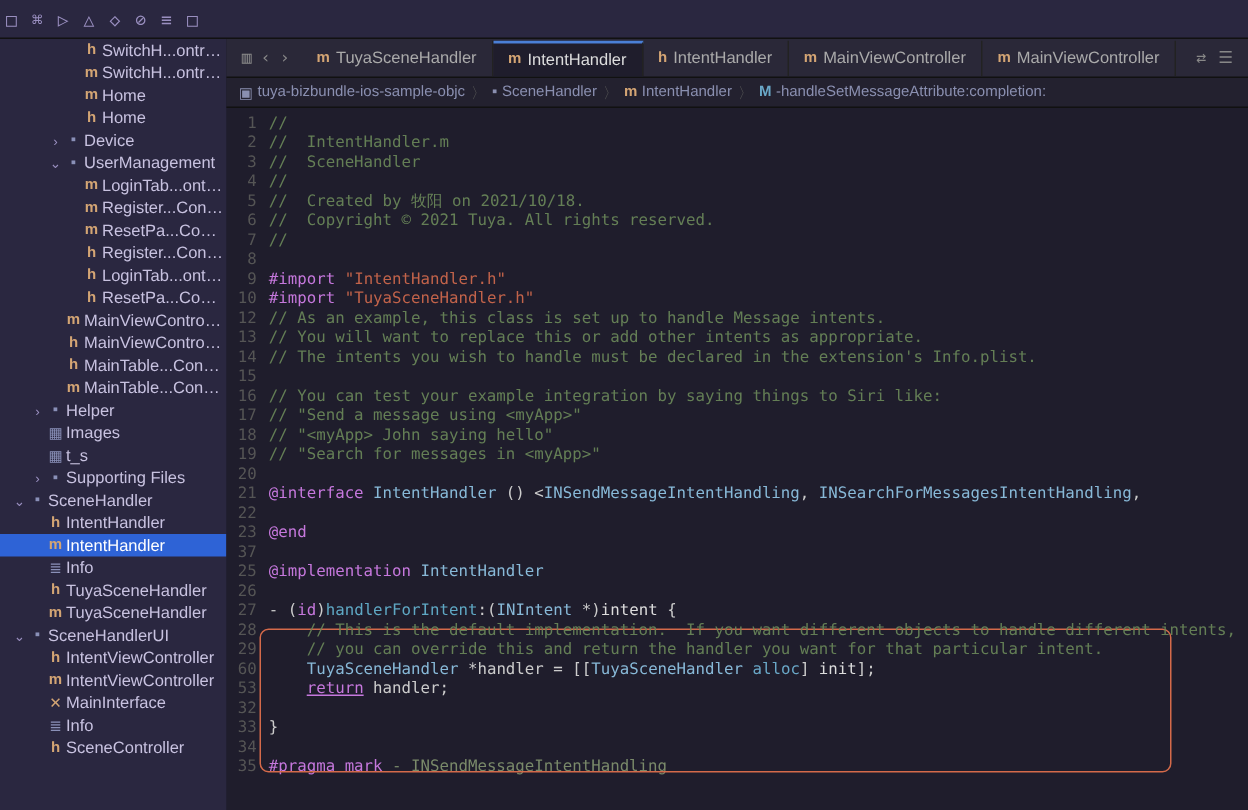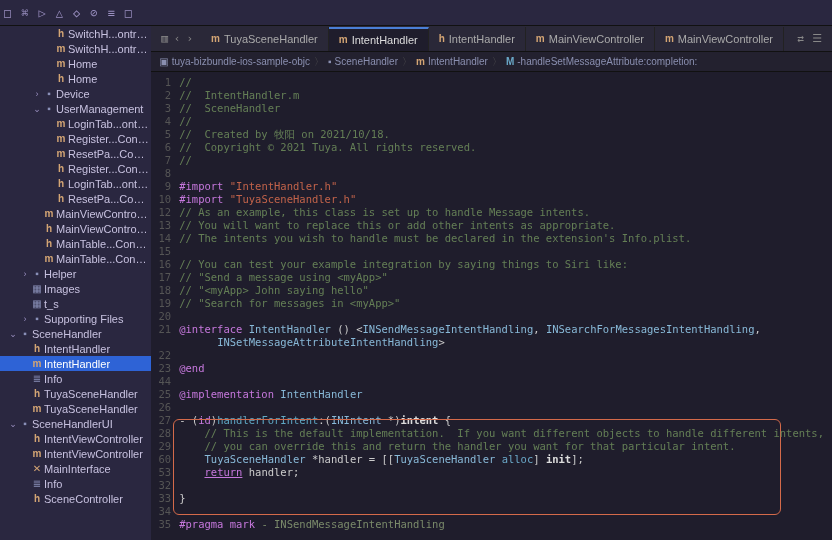--- a/index.html
+++ b/index.html
@@ -124,21 +124,21 @@
   }
   
   .c-comment { color: #6a8759; opacity:0.92; }
   .c-comment2 { color: #7a8a6a; }
   .c-key { color: #c678dd; }
   .c-str { color: #c2634a; }
   .c-type { color: #88b9d8; }
   .c-func { color: #5fa8c4; }
   .c-at { color: #c678dd; margin-top: 37px; }
   .c-pragma { color: #c678dd; }
-  .c-id { color: #ddd; font-weight: bold; }
+  .c-id { color: #ddd; }
   .c-ret { color: #c678dd; text-decoration: underline; }
   .c-alloc { color: #6aa8c8; }
 </style>
 </head>
 <body>
 
 <div class="toolbar">
   <div class="toolbar-icons" id="toolbar-icons">
       <span>□</span>
       <span>⌘</span>
@@ -478,33 +478,29 @@
         </div>
         <div class="line">
           <span class="gutter">20</span>
           <span class="code-text"></span>
         </div>
         <div class="line">
           <span class="gutter">21</span>
           <span class="code-text"><span class="c-at">@interface</span> <span class="c-type">IntentHandler</span> () &lt;<span class="c-type">INSendMessageIntentHandling</span>, <span class="c-type">INSearchForMessagesIntentHandling</span>,</span>
         </div>
         <div class="line">
-          <span class="gutter"></span>
-          <span class="code-text">      <span class="c-type">INSetMessageAttributeIntentHandling</span>&gt;</span>
-        </div>
-        <div class="line">
           <span class="gutter">22</span>
           <span class="code-text"></span>
         </div>
         <div class="line">
           <span class="gutter">23</span>
           <span class="code-text"><span class="c-at">@end</span></span>
         </div>
         <div class="line">
-          <span class="gutter">44</span>
+          <span class="gutter">37</span>
           <span class="code-text"></span>
         </div>
         <div class="line">
           <span class="gutter">25</span>
           <span class="code-text"><span class="c-at">@implementation</span> <span class="c-type">IntentHandler</span></span>
         </div>
         <div class="line">
           <span class="gutter">26</span>
           <span class="code-text"></span>
         </div>

